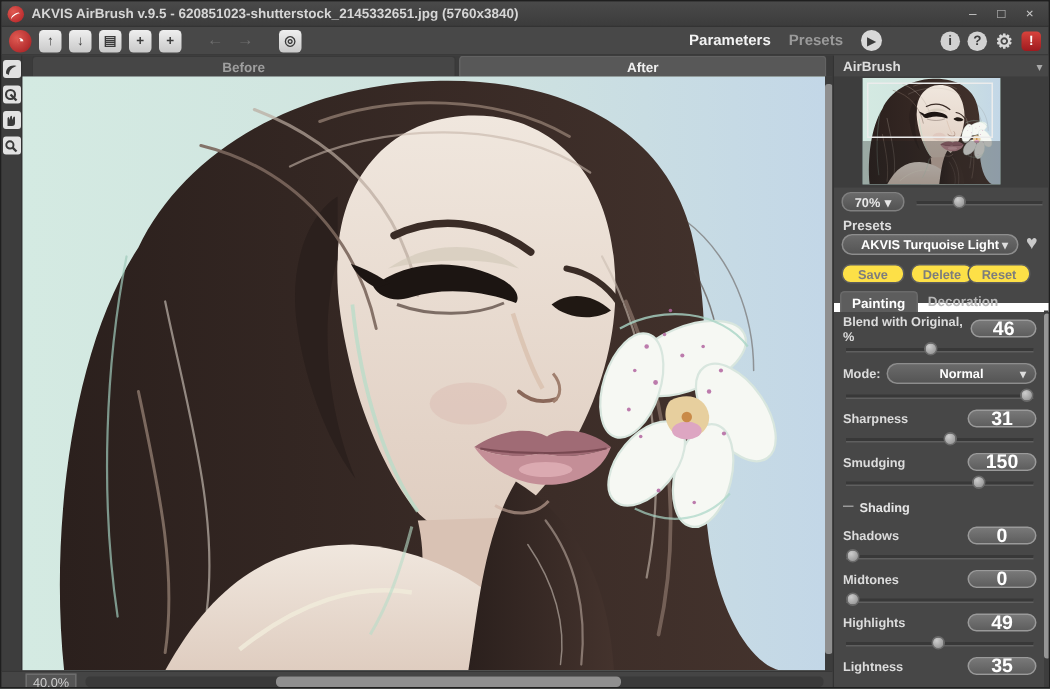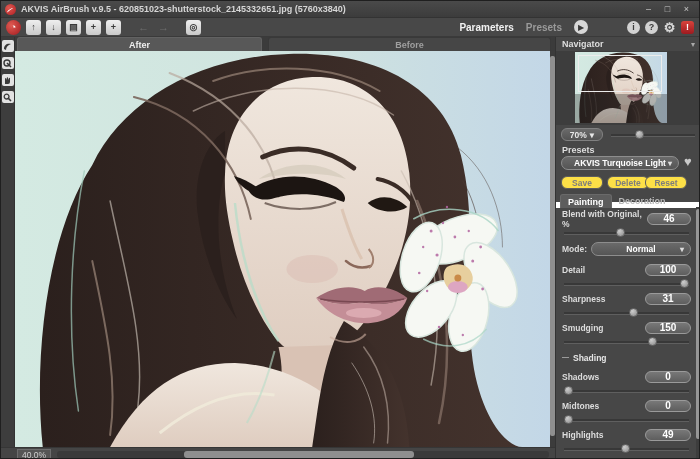--- a/index.html
+++ b/index.html
@@ -64,21 +64,21 @@
   .pbtn{position:absolute;top:139px;width:42px;height:13px;border-radius:6px;background:#fde047;border:1px solid #5d5d5d;color:#7d7d7d;font-size:8.5px;font-weight:bold;display:flex;align-items:center;justify-content:center;}
   #btn-save{left:5px;} #btn-delete{left:51px;} #btn-reset{left:89px;}
   #ptabs{position:absolute;left:0;top:157px;width:100%;height:14px;border-bottom:6px solid #ffffff;display:flex;padding-left:4px;}
   .ptab{height:14px;padding:0 7px;font-size:9px;font-weight:bold;display:flex;align-items:center;border-radius:3px 3px 0 0;}
   #ptab-painting{background:#5d5d5d;color:#fff;border:1px solid #6a6a6a;border-bottom:none;}
   #ptab-decoration{color:#b8b8b8;}
   #params{position:absolute;left:0;top:172px;width:140px;height:251px;padding:0 5px 0 6px;overflow:hidden;}
   .pr{display:flex;justify-content:space-between;align-items:center;height:13px;margin-top:7px;}
   .pr:first-child{margin-top:3px;}
   .pl{font-size:8.5px;font-weight:bold;color:#dcdcdc;}
-  .pv{width:46px;height:12px;border-radius:6px;background:linear-gradient(#787878,#5e5e5e);border:1px solid #9a9a9a;color:#fff;font-size:10px;font-weight:bold;display:flex;align-items:center;justify-content:center;}
+  .pv{width:46px;height:12px;border-radius:6px;background:linear-gradient(#787878,#5e5e5e);border:1px solid #9a9a9a;color:#fff;font-size:13px;font-weight:bold;display:flex;align-items:center;justify-content:center;}
   .track{position:relative;height:2px;background:#383838;box-shadow:0 1px 0 #5f5f5f;margin-top:7px;margin-left:2px;margin-right:2px;}
   .moderow{display:flex;align-items:center;margin-top:8px;height:14px;}
   .moderow .pl{margin-right:4px;}
   .modedd{position:relative;flex:1;height:14px;border-radius:7px;background:linear-gradient(#6a6a6a,#555);border:1px solid #8d8d8d;color:#fff;font-size:8.5px;font-weight:bold;display:flex;align-items:center;justify-content:center;}
   .modedd .arrow{position:absolute;right:6px;font-size:8px;color:#ddd;}
   .sect{display:flex;align-items:center;gap:4px;margin-top:9px;height:11px;font-size:8.5px;font-weight:bold;color:#e6e6e6;}
   .sect:before{content:"";width:7px;height:1px;background:#9a9a9a;}
   #pscroll{position:absolute;right:1px;top:170px;width:4px;height:253px;background:#3d3d3d;}
   #pscroll .sthumb{position:absolute;left:0;top:2px;width:4px;height:230px;background:#969696;border-radius:2px;}
 
@@ -240,36 +240,36 @@
     </span>
     <span class="tsico">
       <svg width="9" height="9" viewBox="0 0 9 9">
           <circle cx="3.6" cy="3.6" r="2.4" fill="none" stroke="#3a3a3a" stroke-width="1.3"></circle>
           <path d="M5.4,5.4 L8,8" stroke="#3a3a3a" stroke-width="1.5"></path>
         </svg>
     </span>
   </div>
 
   <div id="tabbar">
+    <div class="vtab" id="tab-before">Before</div>
     <div class="vtab" id="tab-after">After</div>
-    <div class="vtab" id="tab-before">Before</div>
   </div>
 
   <div id="canvas">
     <svg width="535" height="396" viewBox="0 0 540 396" preserveAspectRatio="none">
       <use href="#portrait"></use>
     </svg>
   </div>
   <div id="vscroll">
       <span class="sthumb"></span>
     </div>
 
   <div id="panel">
     <div id="navhead">
-      <span class="t">Navigator</span>
+      <span class="t">AirBrush</span>
       <span class="arrow">▾</span>
     </div>
     <div id="navbox">
       <div id="navthumb">
         <svg width="92" height="71" viewBox="0 0 540 396" preserveAspectRatio="none">
             <use href="#portrait"></use>
           </svg>
         <div id="navdim"></div>
         <div id="navframe"></div>
       </div>
@@ -307,24 +307,20 @@
         </div>
 
       <div class="moderow">
         <span class="pl">Mode:</span>
         <span class="modedd">
           <span>Normal</span>
           <span class="arrow">▾</span>
         </span>
       </div>
 
-      <div class="pr">
-          <span class="pl">Detail</span>
-          <span class="pv">100</span>
-        </div>
       <div class="track">
           <span class="sliderthumb" style="left: 96%;"></span>
         </div>
 
       <div class="pr">
           <span class="pl">Sharpness</span>
           <span class="pv">31</span>
         </div>
       <div class="track">
           <span class="sliderthumb" style="left: 55%;"></span>

